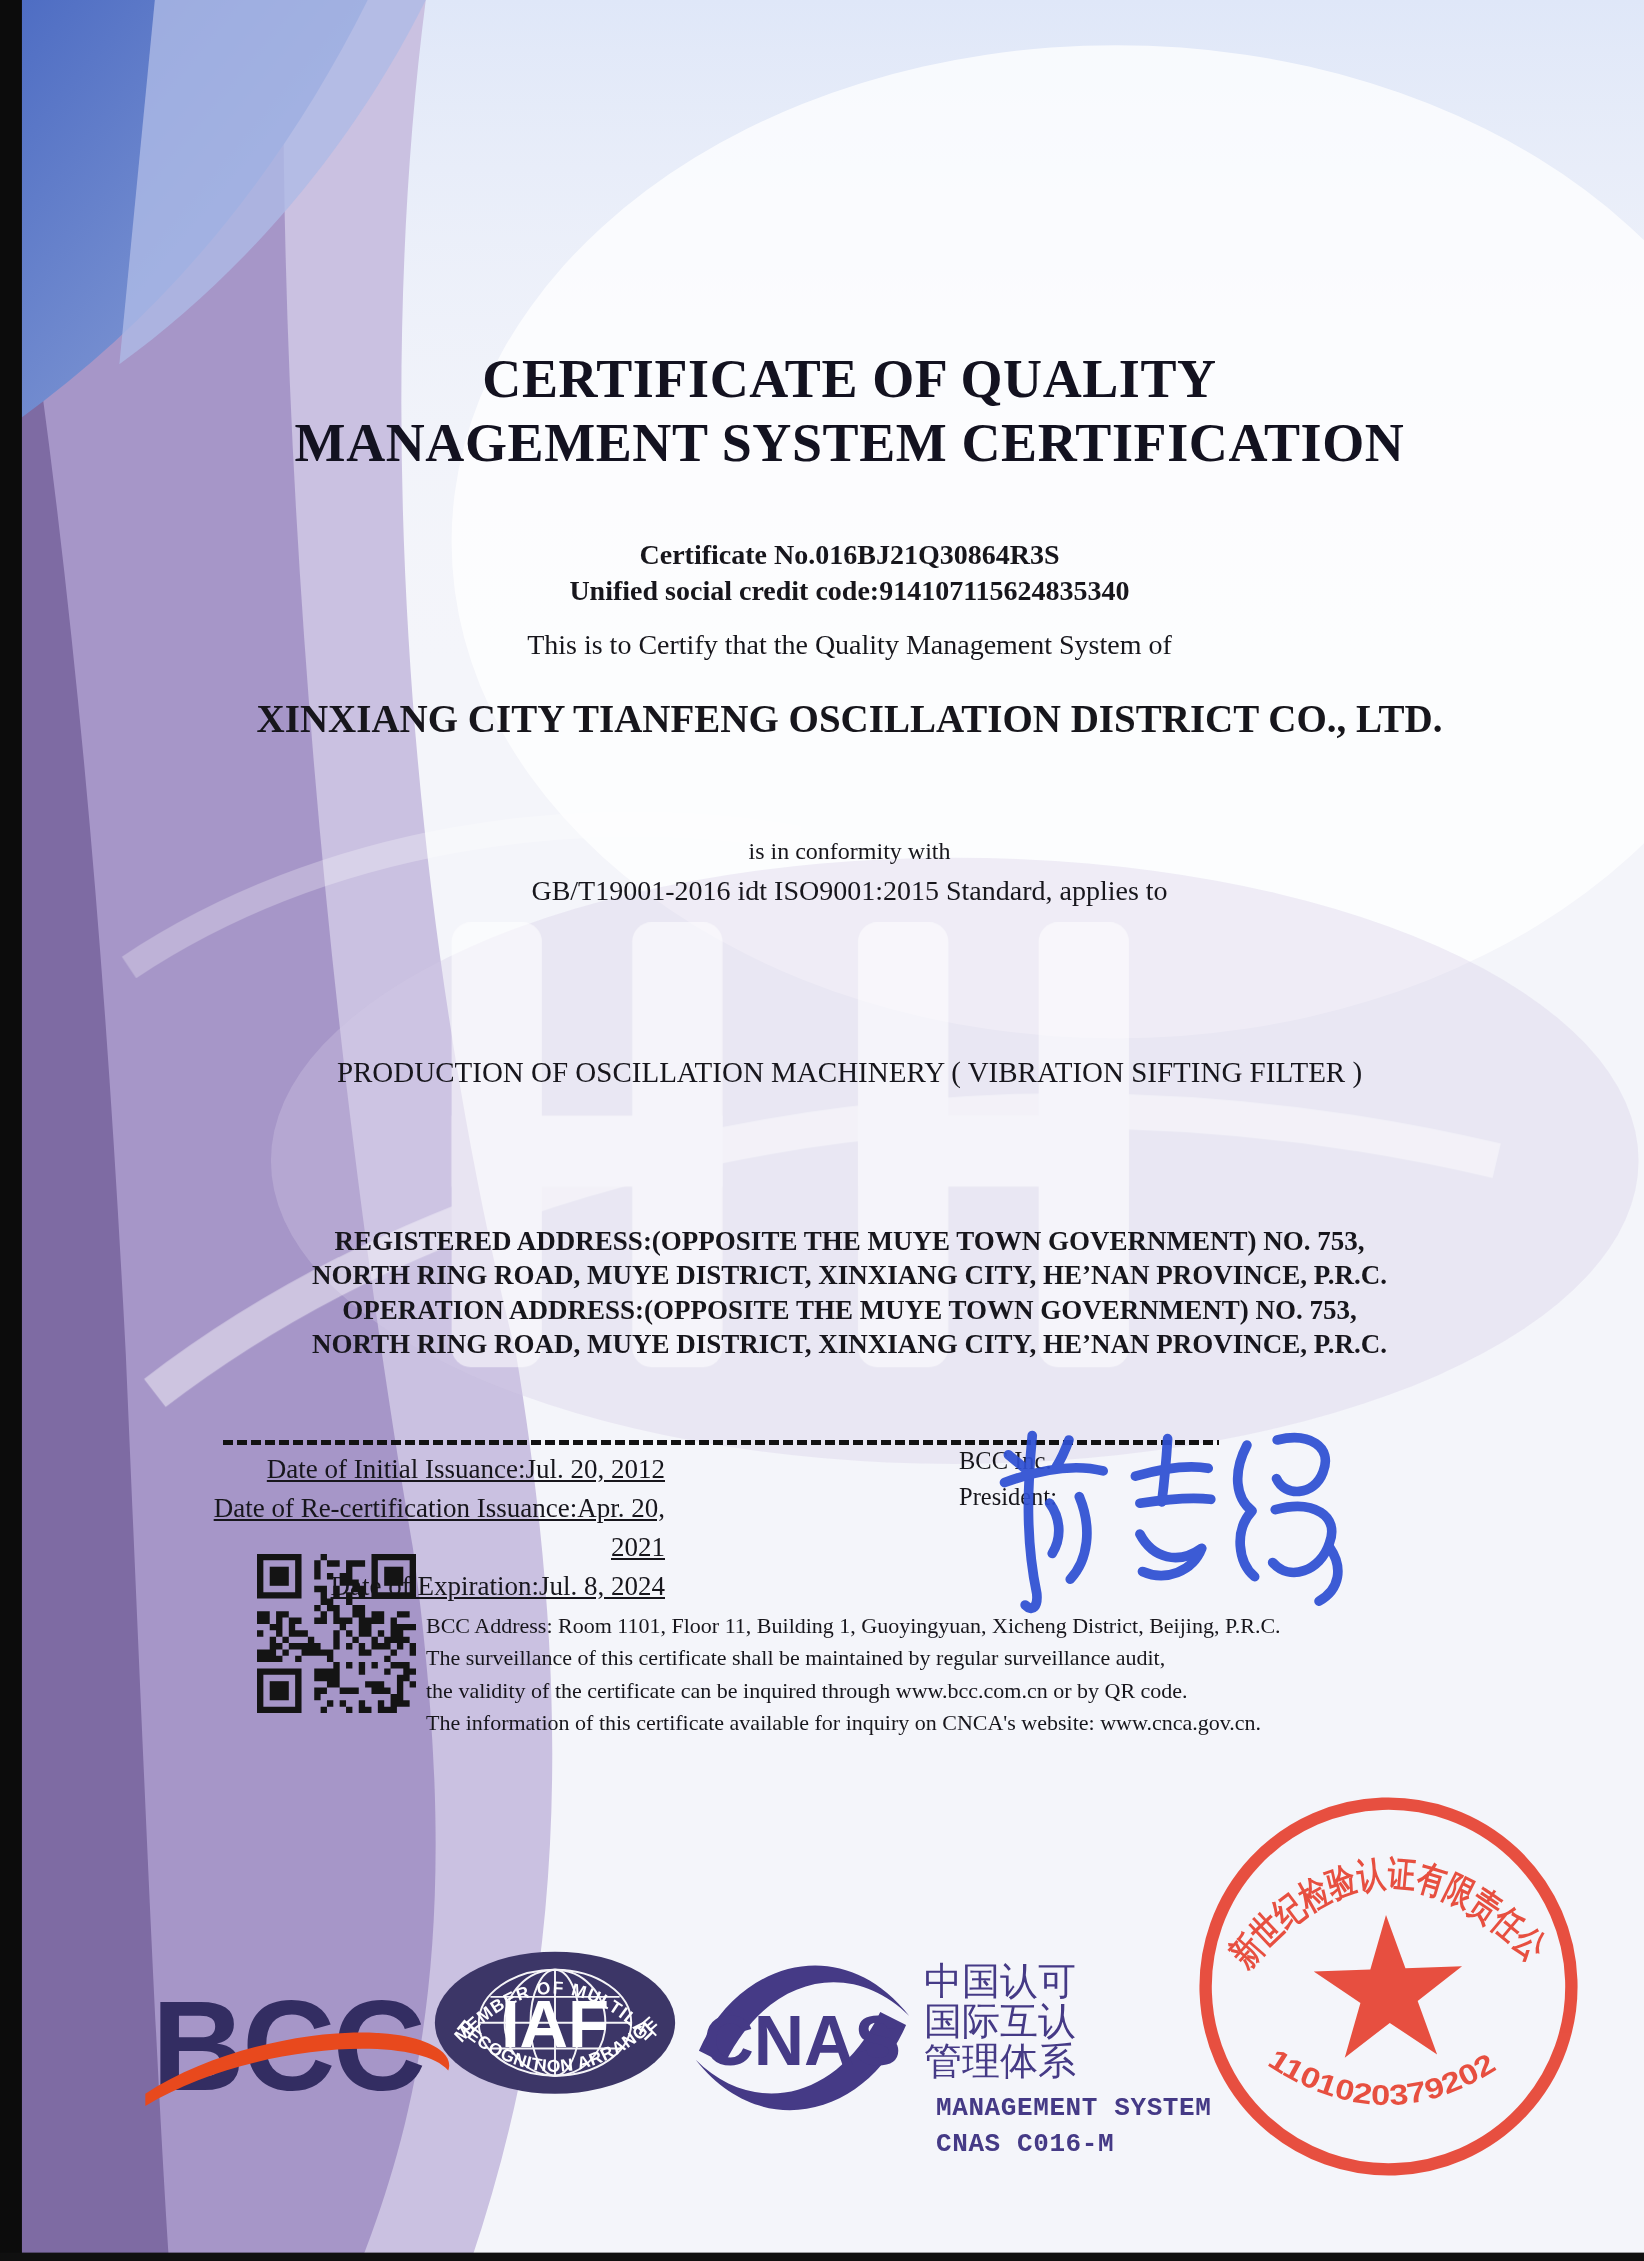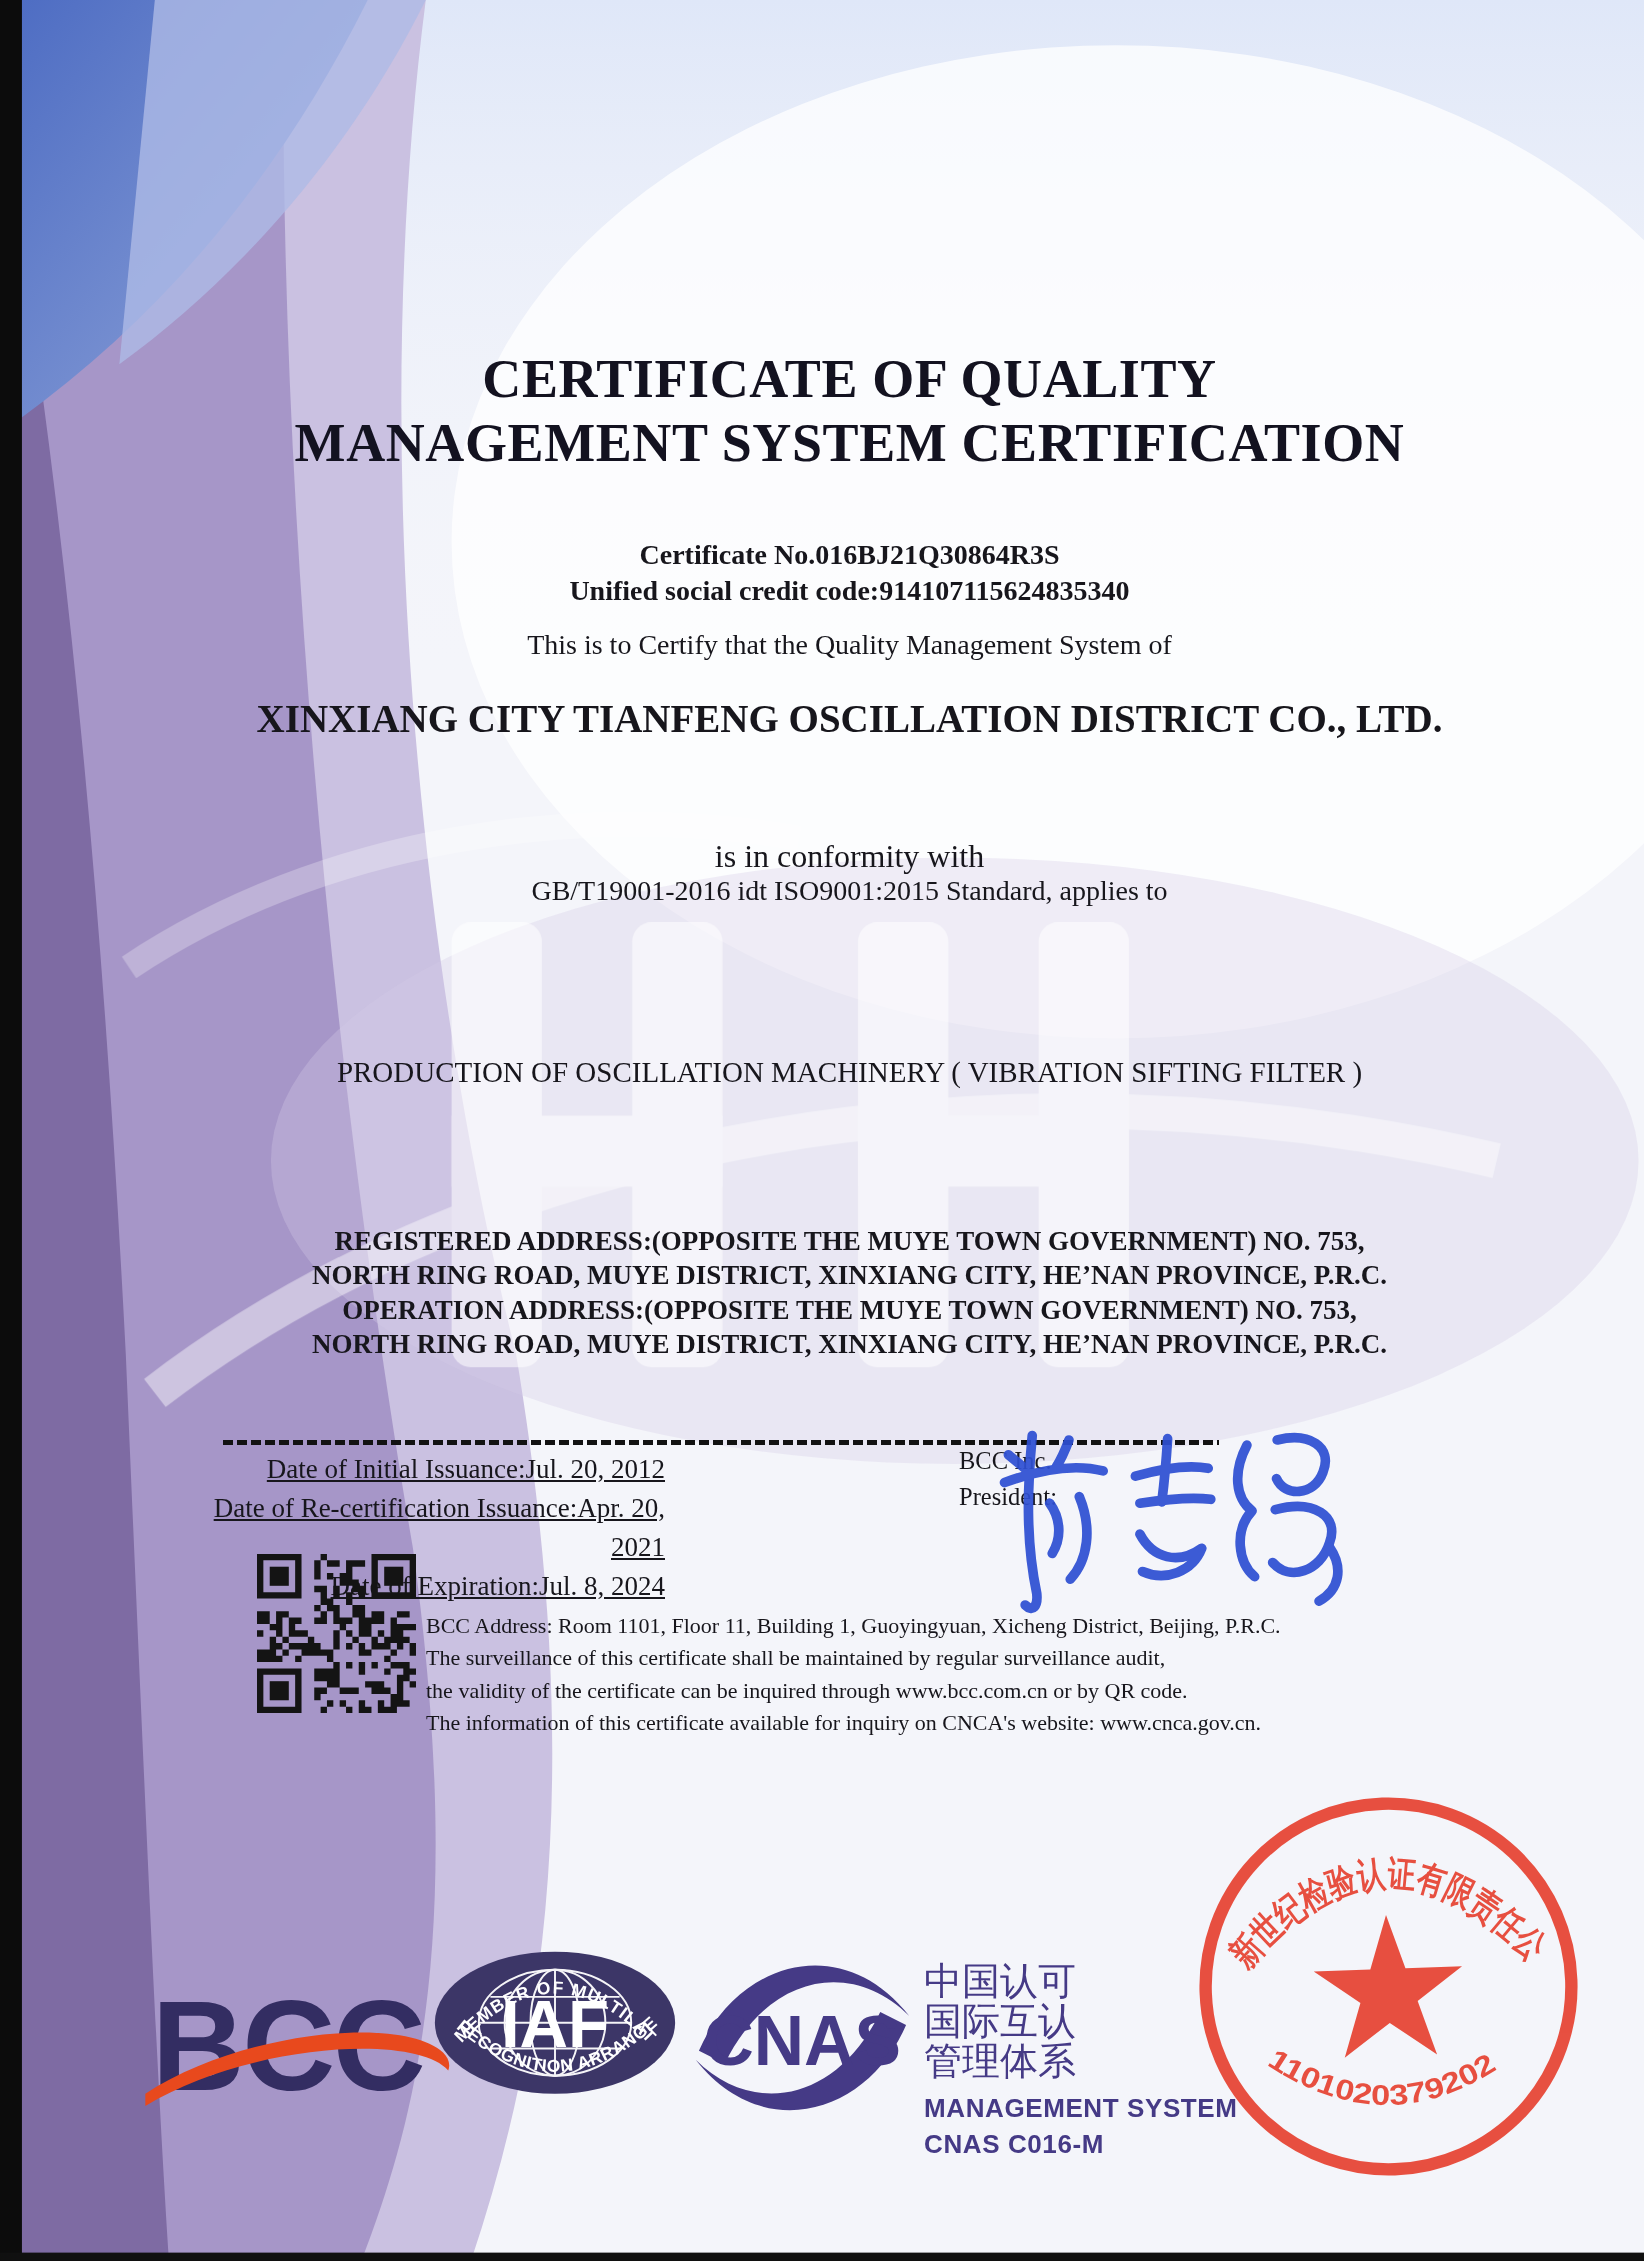--- a/index.html
+++ b/index.html
@@ -7,35 +7,35 @@
         background:#f5f6fb;font-family:"Liberation Serif","DejaVu Serif",serif;color:#17161c;}
   #bg{position:absolute;left:0;top:0;width:1645px;height:2261px;}
   .abs{position:absolute;}
   .ctr{left:108px;width:1483px;text-align:center;}
   .title{top:348px;font-size:54px;font-weight:bold;line-height:1.18;letter-spacing:0.6px;color:#131220;}
   .certno{top:539px;font-size:28px;font-weight:bold;}
   .credit{top:575px;font-size:28px;font-weight:bold;}
   .certify{top:629px;font-size:28px;}
   .company{top:693px;font-size:39px;font-weight:bold;line-height:1.35;}
   .company-inner{display:inline-block;max-width:1238px;}
-  .conformity{top:838px;font-size:32px;}
+  .conformity{top:838px;font-size:24px;}
   .standard{top:875px;font-size:28px;}
   .scope{top:1056px;font-size:29px;}
   .addresses{top:1224px;font-size:27px;font-weight:bold;line-height:1.27;}
   .addresses .addr{display:inline-block;max-width:1084px;}
   .dashrule{top:1440px;left:223px;width:996px;height:5.2px;
             background:repeating-linear-gradient(90deg,#121212 0 9.7px,rgba(0,0,0,0) 9.7px 14px);}
   .dates{top:1450px;left:181px;width:484px;text-align:right;font-size:27px;line-height:1.45;text-decoration:underline;}
   .issuer-org{top:1447px;left:959px;font-size:24.5px;}
   .president{top:1483px;left:959px;font-size:24.5px;}
   .fineprint{top:1610px;left:426px;width:864px;font-size:22px;line-height:1.47;}
   .cnas-text{top:1961px;left:924px;line-height:1.0;}
   .cnas-cn{font-size:38px;line-height:40px;color:#453a86;font-family:Liberation Sans, sans-serif;}
   .cnas-en{font-size:26px;font-weight:bold;color:#453a86;margin-top:9px;
-           font-family:Liberation Sans, sans-serif;letter-spacing:0.6px;line-height:36px;}
+           font-family:Liberation Mono, monospace;letter-spacing:0.6px;line-height:36px;margin-left:12px;}
   svg text{font-family:"Liberation Sans","DejaVu Sans",sans-serif;}
 </style>
 </head>
 <body>
 
 <div id="page">
 
   <svg id="bg" viewBox="0 0 2550 3506" preserveAspectRatio="none" aria-hidden="true">
     <defs>
       <linearGradient id="topBlue" x1="0" y1="0" x2="0" y2="1">

